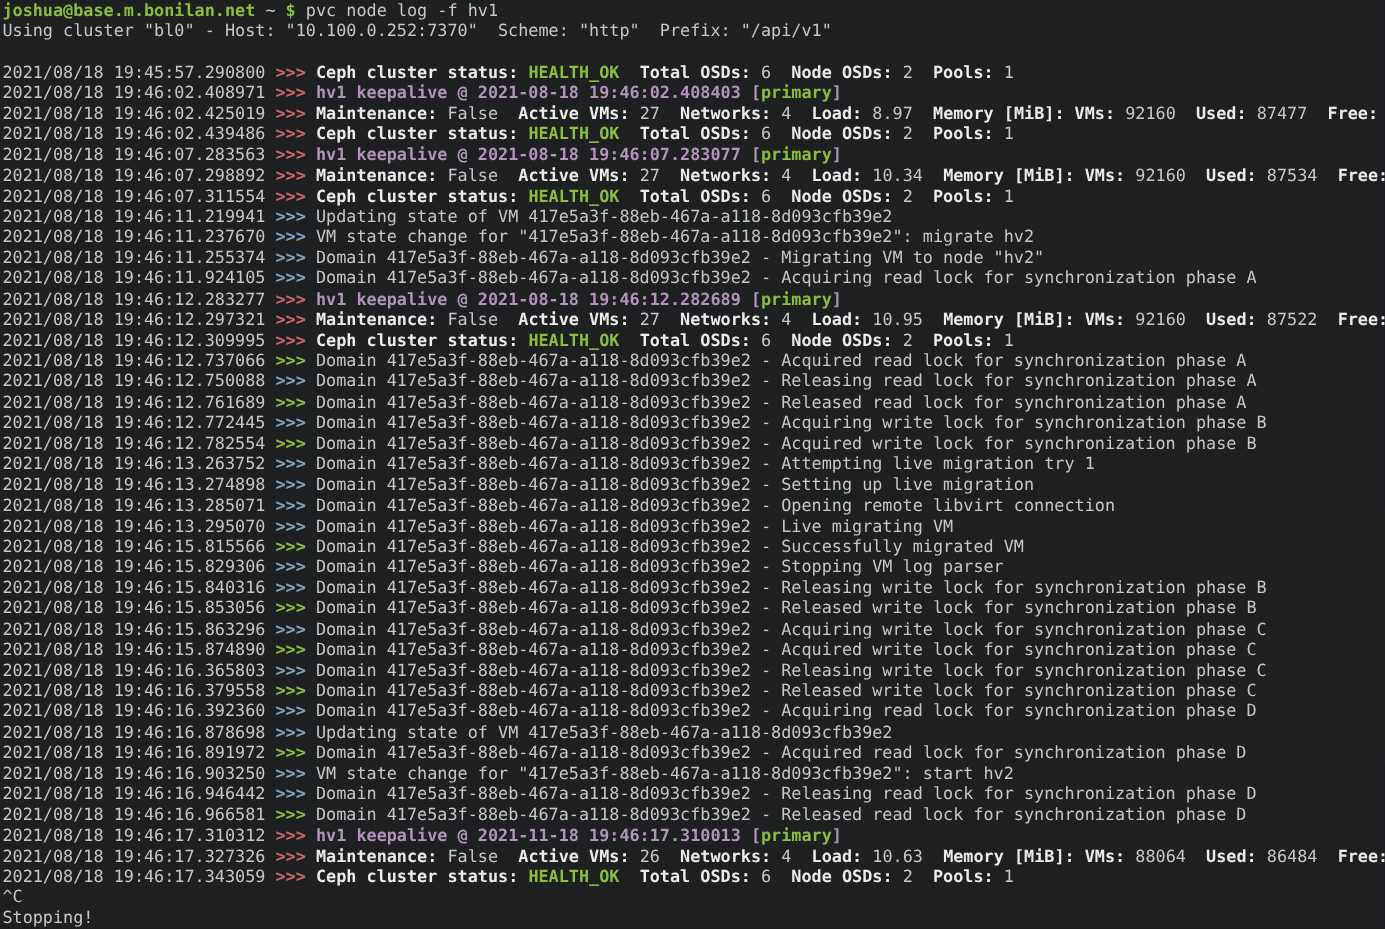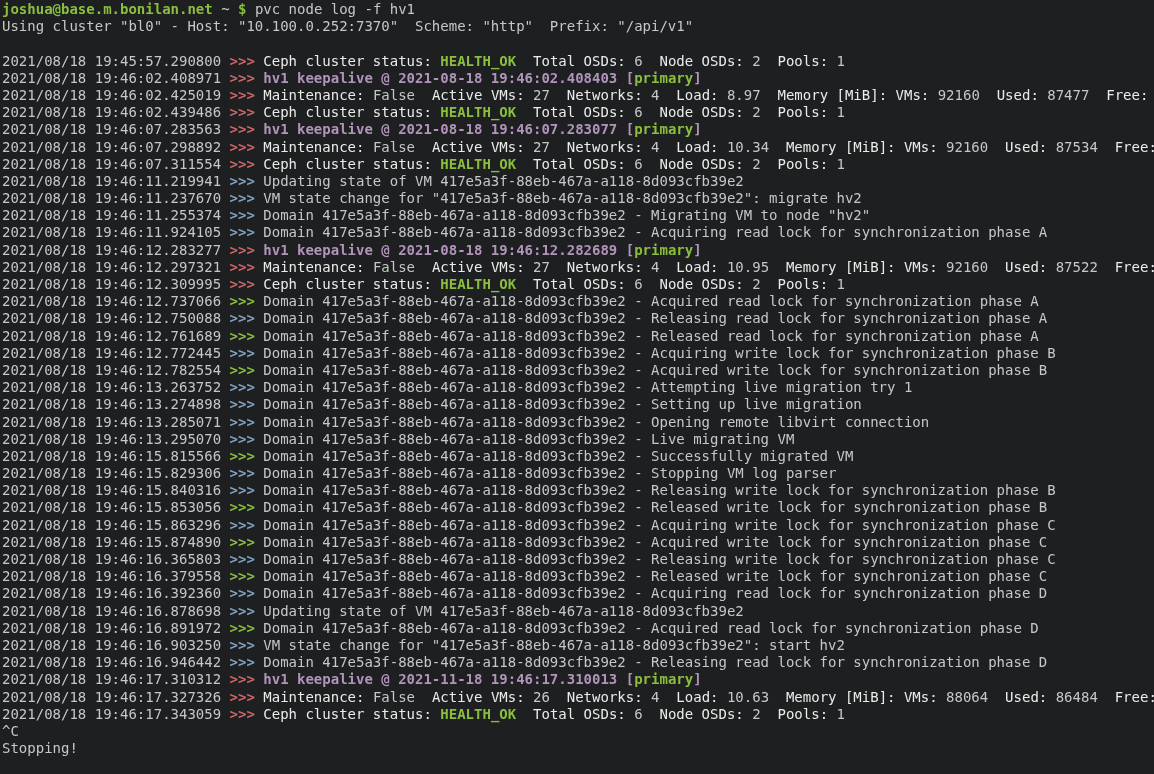--- a/index.html
+++ b/index.html
@@ -8,21 +8,21 @@
     box-sizing:border-box;
     width:1154px;height:774px;
     padding:1px 0 0 2px;
     background:#1d1f21;
     font-family:"DejaVu Sans Mono","Liberation Mono",monospace;
     font-size:14px;
     line-height:17.18px;
   }
   .line{white-space:pre;min-height:17.18px;}
   .c-fg{color:#c5c8c6;}
-  .c-b {color:#ebebe9;font-weight:normal;}
+  .c-b {color:#ebebe9;font-weight:bold;}
   .c-gb{color:#8abe3c;font-weight:bold;}
   .c-pb{color:#b294bb;font-weight:bold;}
   .c-st{color:#cc6666;font-weight:bold;}
   .c-in{color:#81a2be;font-weight:bold;}
   .c-ok{color:#8abe3c;font-weight:bold;}
 </style>
 </head>
 <body>
 
 <div class="terminal">
@@ -58,18 +58,19 @@
     <div class="line"><span class="c-fg">2021/08/18 19:46:15.853056 </span><span class="c-ok">&gt;&gt;&gt; </span><span class="c-fg">Domain 417e5a3f-88eb-467a-a118-8d093cfb39e2 - Released write lock for synchronization phase B</span></div>
     <div class="line"><span class="c-fg">2021/08/18 19:46:15.863296 </span><span class="c-in">&gt;&gt;&gt; </span><span class="c-fg">Domain 417e5a3f-88eb-467a-a118-8d093cfb39e2 - Acquiring write lock for synchronization phase C</span></div>
     <div class="line"><span class="c-fg">2021/08/18 19:46:15.874890 </span><span class="c-ok">&gt;&gt;&gt; </span><span class="c-fg">Domain 417e5a3f-88eb-467a-a118-8d093cfb39e2 - Acquired write lock for synchronization phase C</span></div>
     <div class="line"><span class="c-fg">2021/08/18 19:46:16.365803 </span><span class="c-in">&gt;&gt;&gt; </span><span class="c-fg">Domain 417e5a3f-88eb-467a-a118-8d093cfb39e2 - Releasing write lock for synchronization phase C</span></div>
     <div class="line"><span class="c-fg">2021/08/18 19:46:16.379558 </span><span class="c-ok">&gt;&gt;&gt; </span><span class="c-fg">Domain 417e5a3f-88eb-467a-a118-8d093cfb39e2 - Released write lock for synchronization phase C</span></div>
     <div class="line"><span class="c-fg">2021/08/18 19:46:16.392360 </span><span class="c-in">&gt;&gt;&gt; </span><span class="c-fg">Domain 417e5a3f-88eb-467a-a118-8d093cfb39e2 - Acquiring read lock for synchronization phase D</span></div>
     <div class="line"><span class="c-fg">2021/08/18 19:46:16.878698 </span><span class="c-in">&gt;&gt;&gt; </span><span class="c-fg">Updating state of VM 417e5a3f-88eb-467a-a118-8d093cfb39e2</span></div>
     <div class="line"><span class="c-fg">2021/08/18 19:46:16.891972 </span><span class="c-ok">&gt;&gt;&gt; </span><span class="c-fg">Domain 417e5a3f-88eb-467a-a118-8d093cfb39e2 - Acquired read lock for synchronization phase D</span></div>
     <div class="line"><span class="c-fg">2021/08/18 19:46:16.903250 </span><span class="c-in">&gt;&gt;&gt; </span><span class="c-fg">VM state change for "417e5a3f-88eb-467a-a118-8d093cfb39e2": start hv2</span></div>
     <div class="line"><span class="c-fg">2021/08/18 19:46:16.946442 </span><span class="c-in">&gt;&gt;&gt; </span><span class="c-fg">Domain 417e5a3f-88eb-467a-a118-8d093cfb39e2 - Releasing read lock for synchronization phase D</span></div>
+    <div class="line"><span class="c-fg">2021/08/18 19:46:16.966581 </span><span class="c-ok">&gt;&gt;&gt; </span><span class="c-fg">Domain 417e5a3f-88eb-467a-a118-8d093cfb39e2 - Released read lock for synchronization phase D</span></div>
     <div class="line"><span class="c-fg">2021/08/18 19:46:17.310312 </span><span class="c-st">&gt;&gt;&gt; </span><span class="c-pb">hv1 keepalive @ 2021-11-18 19:46:17.310013 [</span><span class="c-gb">primary</span><span class="c-pb">]</span></div>
     <div class="line"><span class="c-fg">2021/08/18 19:46:17.327326 </span><span class="c-st">&gt;&gt;&gt; </span><span class="c-b">Maintenance:</span><span class="c-fg"> False  </span><span class="c-b">Active VMs:</span><span class="c-fg"> 26  </span><span class="c-b">Networks:</span><span class="c-fg"> 4  </span><span class="c-b">Load:</span><span class="c-fg"> 10.63  </span><span class="c-b">Memory [MiB]: VMs:</span><span class="c-fg"> 88064  </span><span class="c-b">Used:</span><span class="c-fg"> 86484  </span><span class="c-b">Free:</span><span class="c-fg"> 44987</span></div>
     <div class="line"><span class="c-fg">2021/08/18 19:46:17.343059 </span><span class="c-st">&gt;&gt;&gt; </span><span class="c-b">Ceph cluster status: </span><span class="c-gb">HEALTH_OK</span><span class="c-b">  Total OSDs:</span><span class="c-fg"> 6  </span><span class="c-b">Node OSDs:</span><span class="c-fg"> 2  </span><span class="c-b">Pools:</span><span class="c-fg"> 1</span></div>
     <div class="line"><span class="c-fg">^C</span></div>
     <div class="line"><span class="c-fg">Stopping!</span></div>
   </div>
 
 </body></html>

